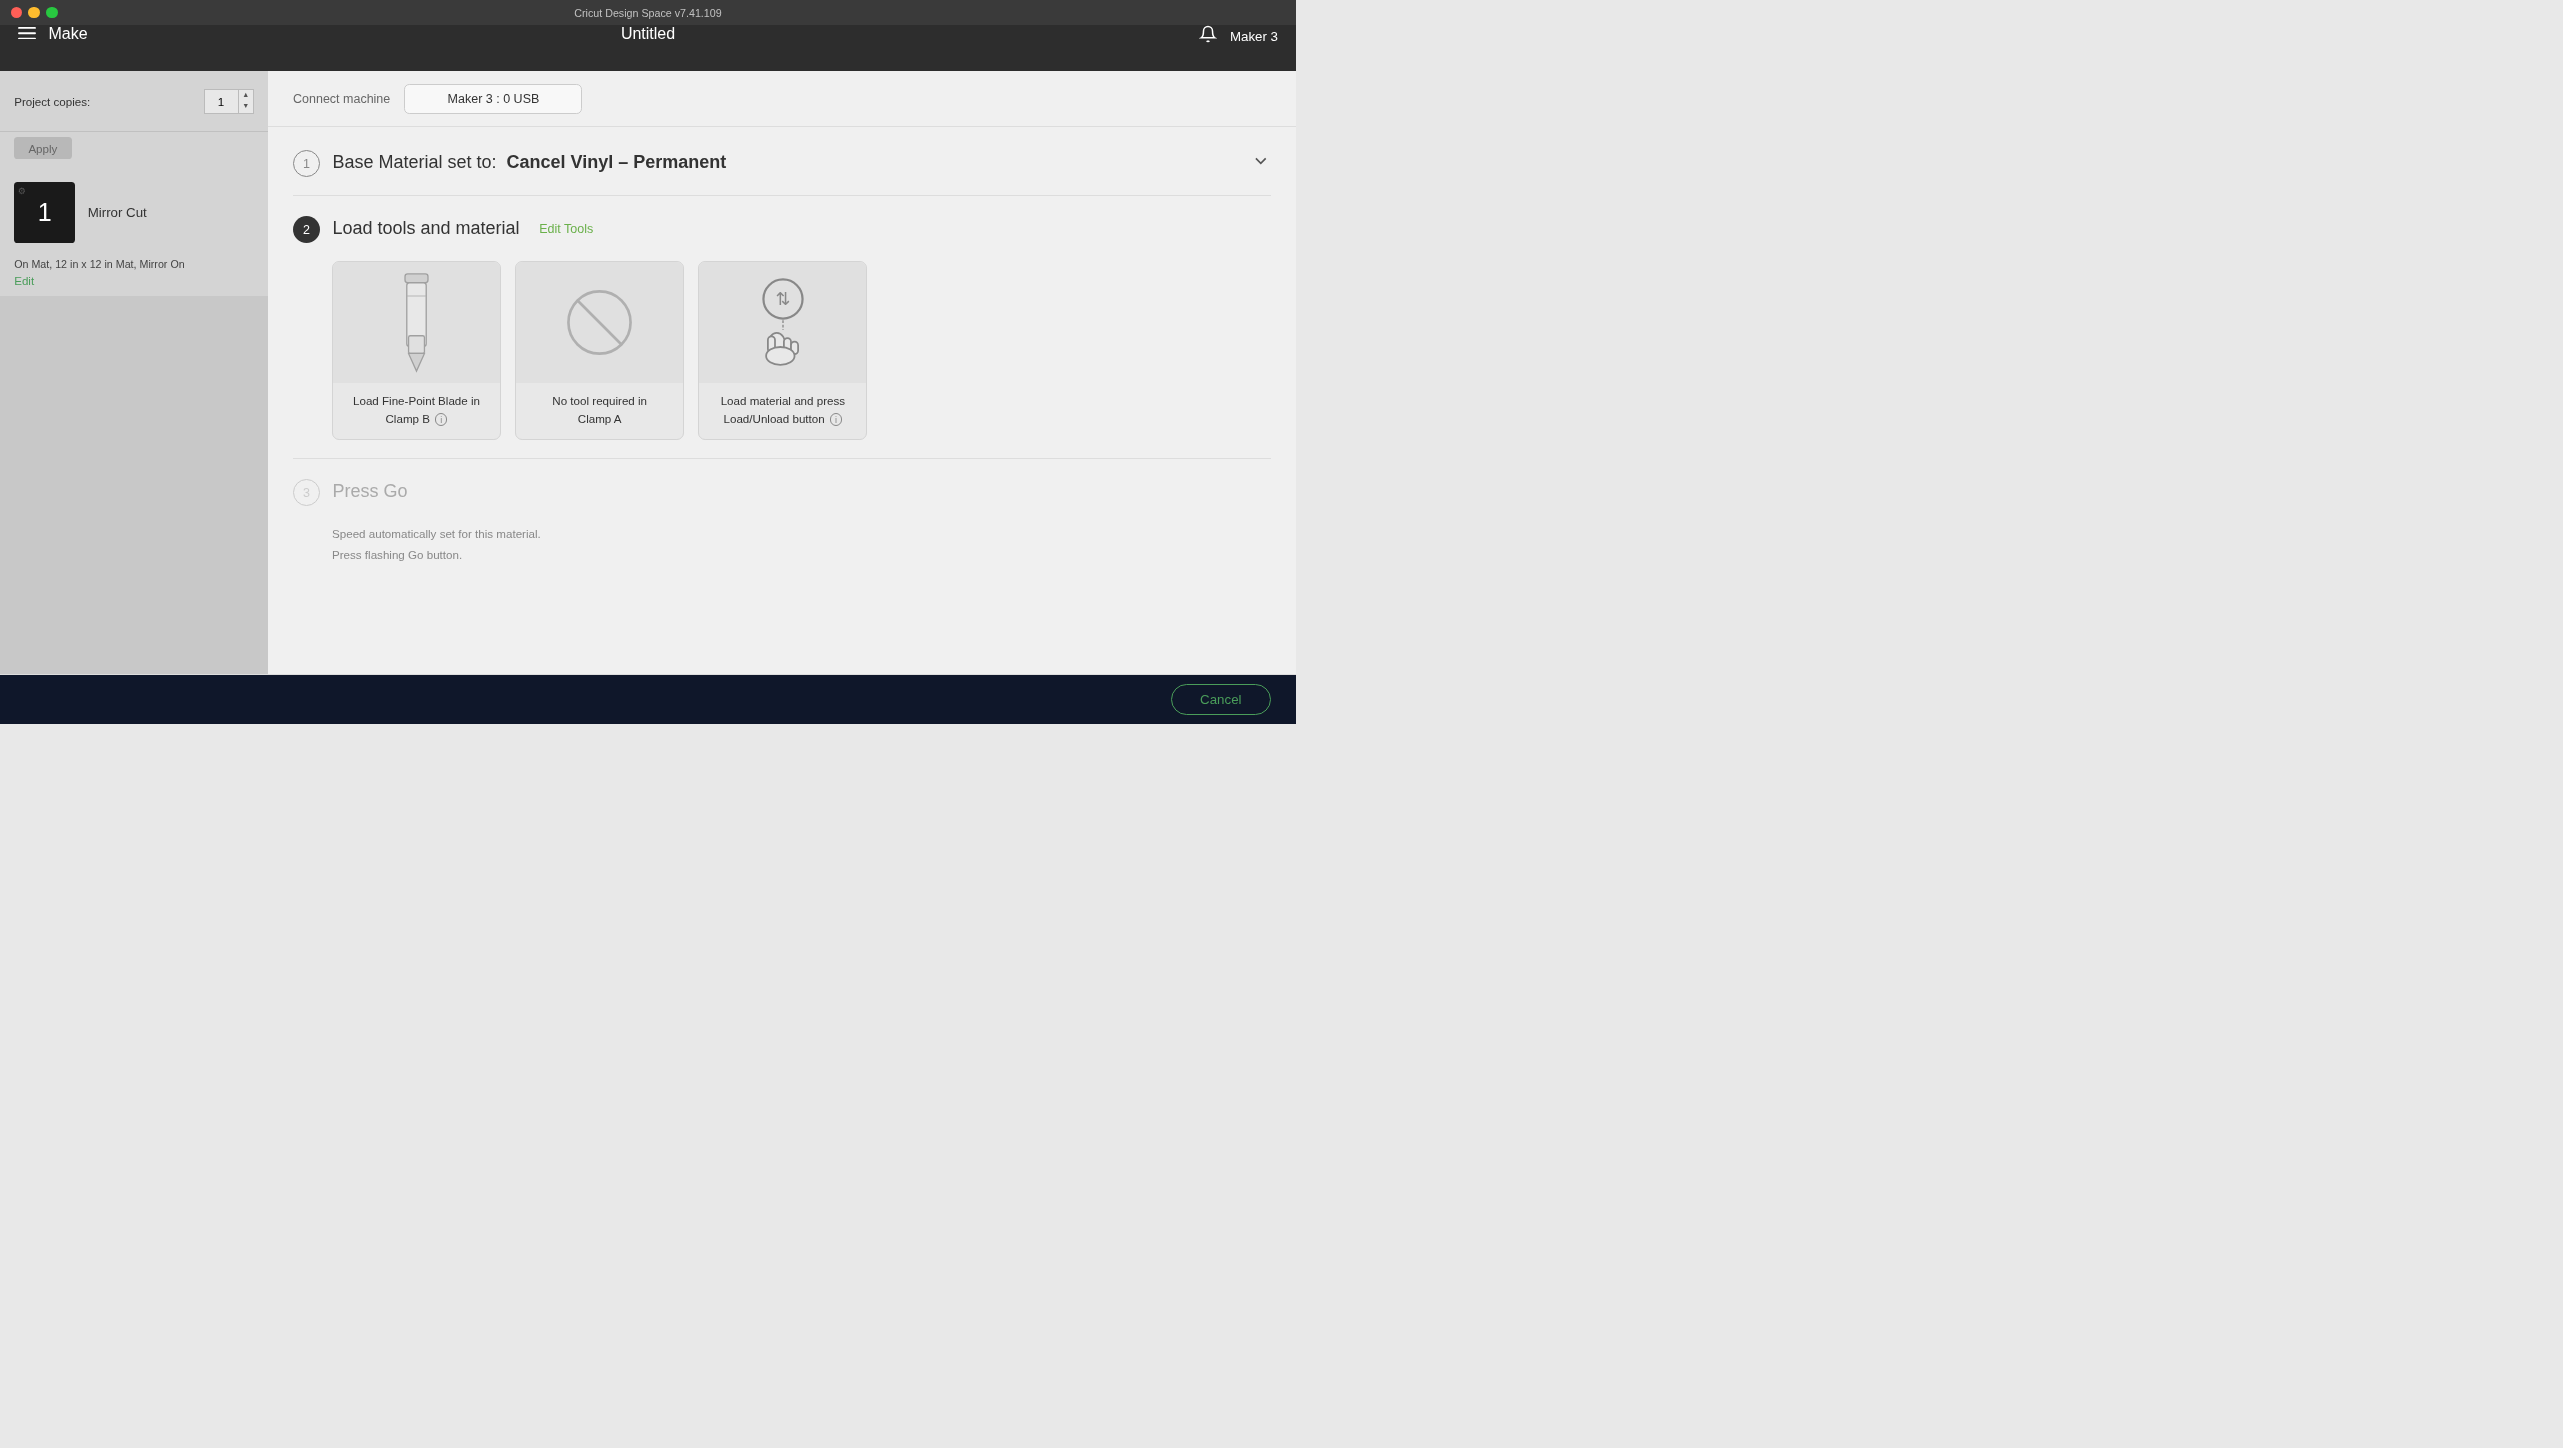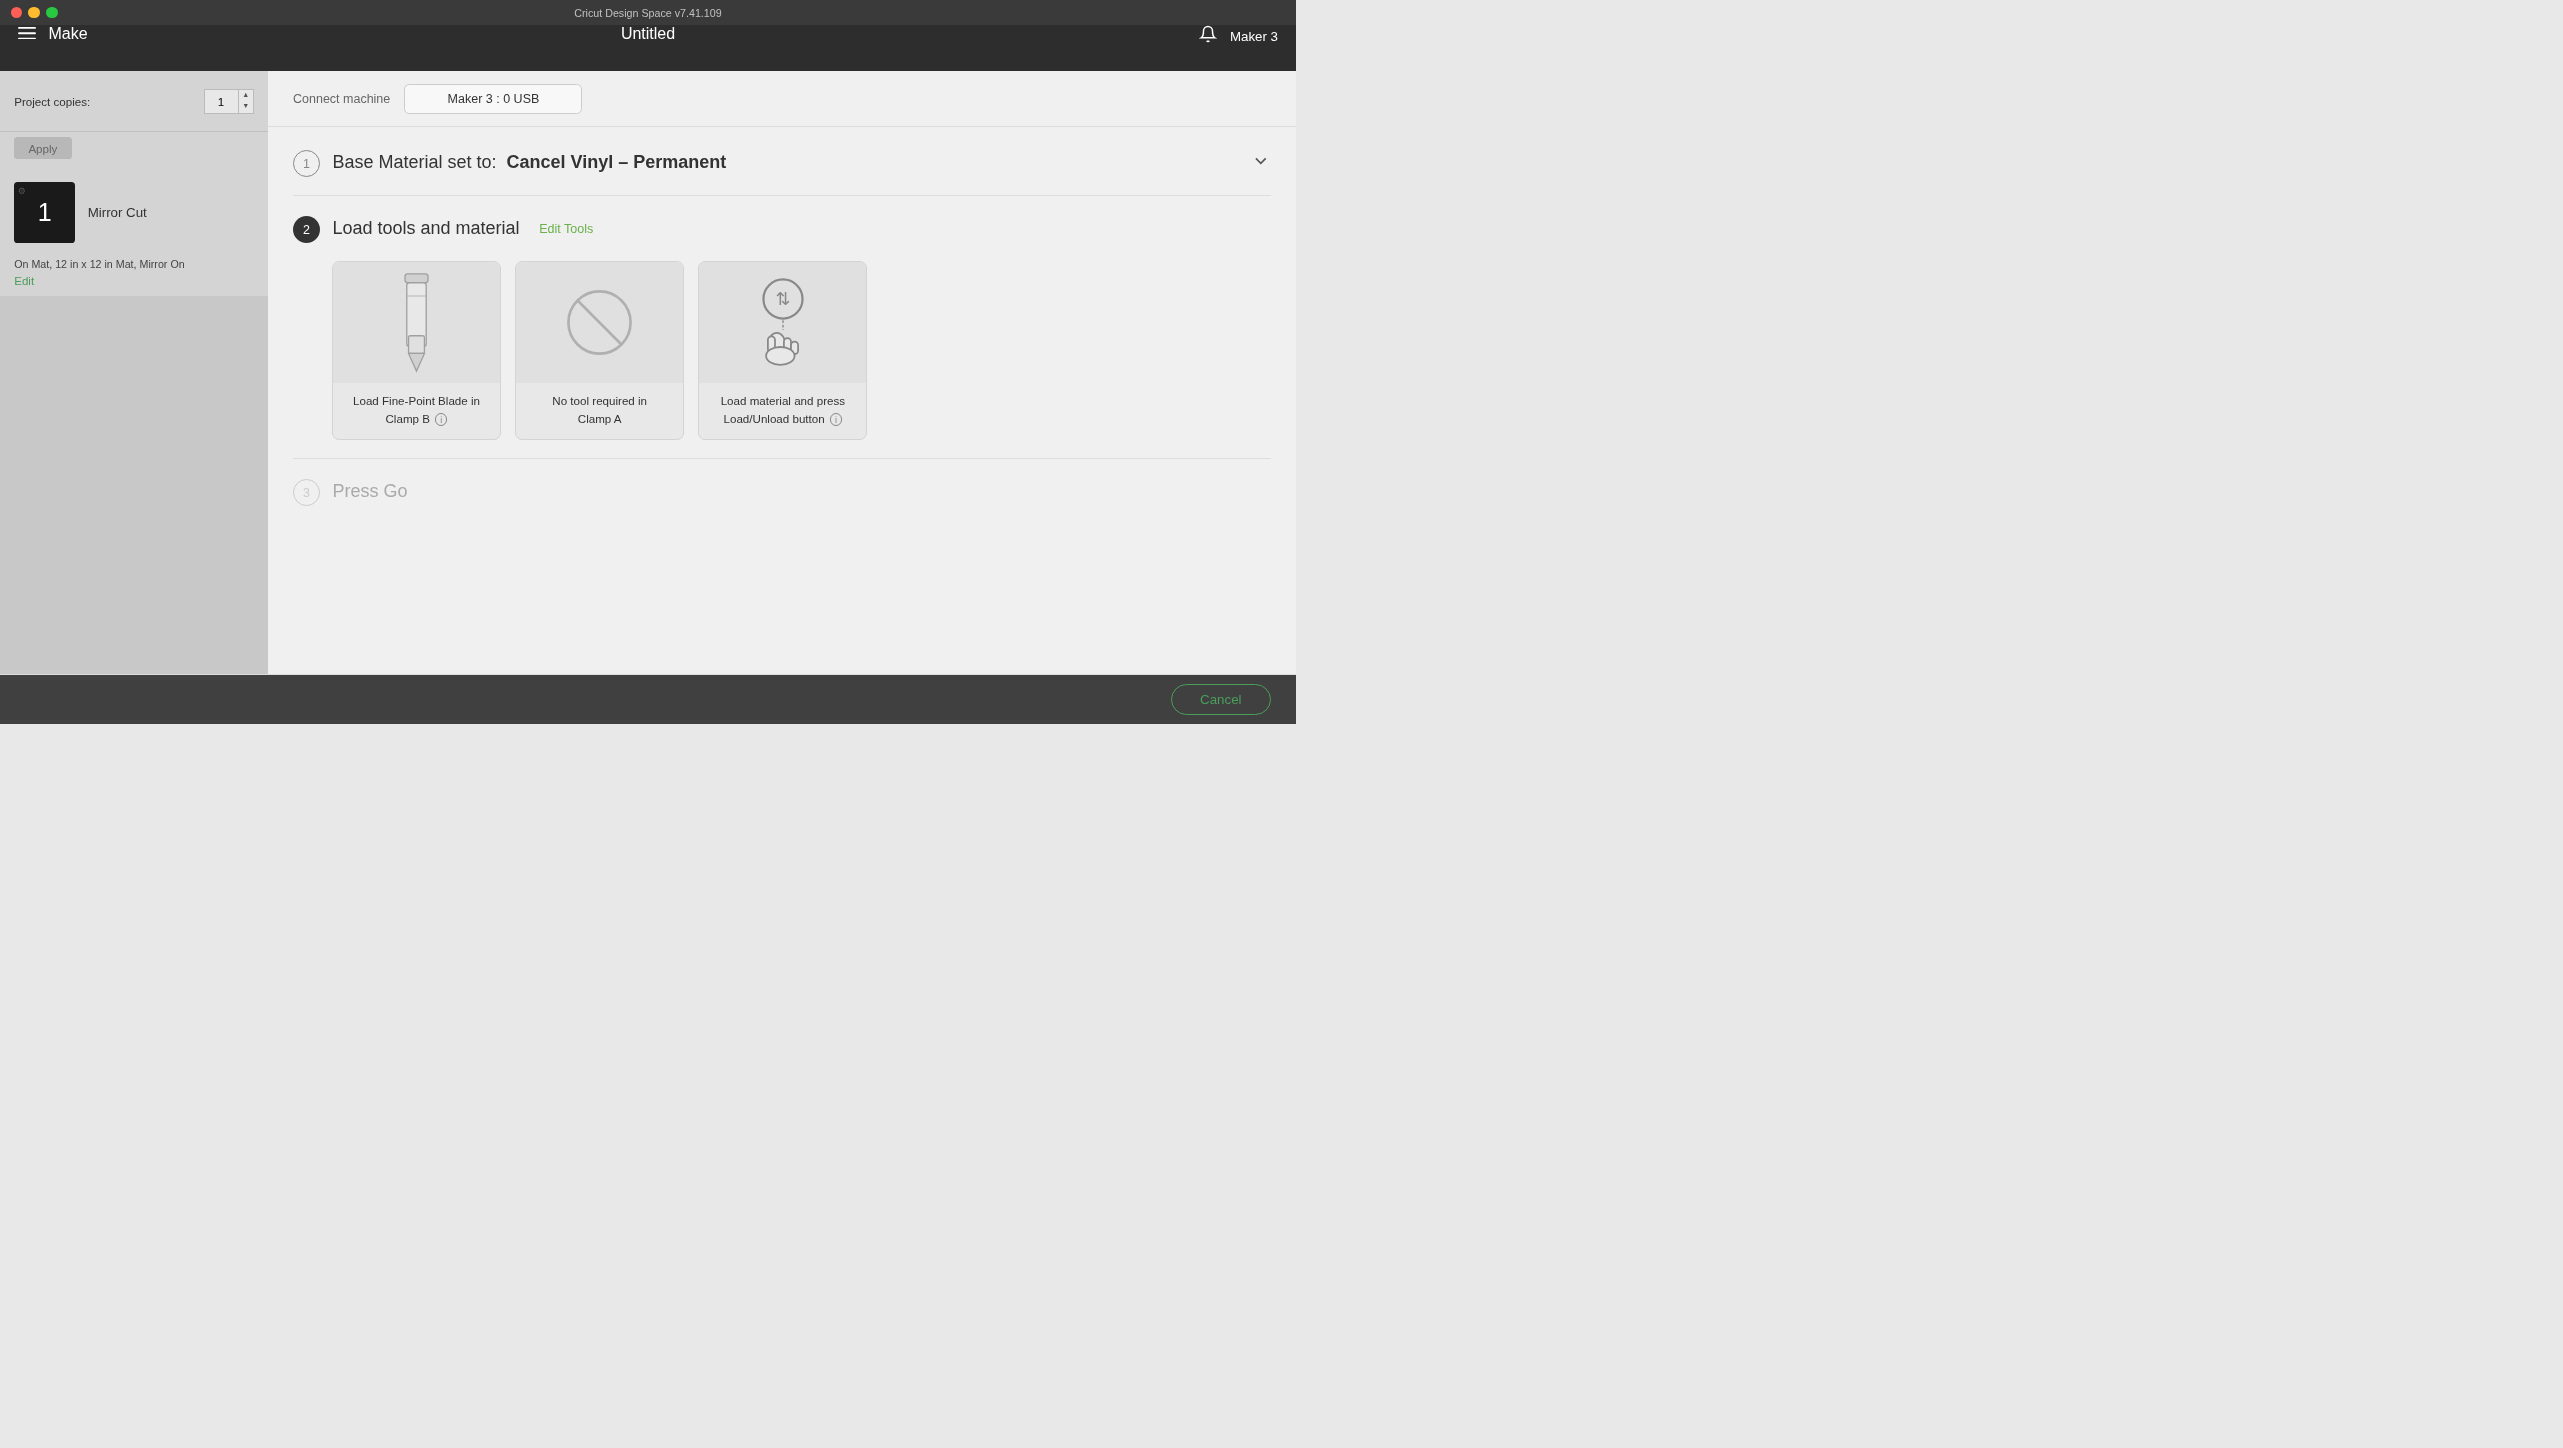--- a/index.html
+++ b/index.html
@@ -408,21 +408,21 @@
       line-height: 1.8;
     }
 
     
     .bottom-bar {
       position: absolute;
       bottom: 0;
       right: 0;
       left: 0;
       height: 50px;
-      background: #404040;
+      background: #0f172a;
       border-top: 0.9px solid #ddd;
       display: flex;
       align-items: center;
       justify-content: flex-end;
       padding: 16px 25px;
     }
     .cancel-btn {
       background: transparent;
       border: 1.8px solid #4a9d5a;
       border-radius: 21.4px;
@@ -595,20 +595,24 @@
         </div>
       </div>
 
       <hr class="divider">
 
       <div class="step3-section">
         <div class="step2-header">
           <div class="step-badge step-badge-outline" style="border-color:#ccc;color:#ccc;">3</div>
           <span class="step3-title">Press Go</span>
         </div>
+        <div class="step3-body">
+          <div>Speed automatically set for this material.</div>
+          <div>Press flashing Go button.</div>
+        </div>
       </div>
 
     </div>
 
     <div style="height: 50px;"></div>
   </div>
 </div>
 
 <div class="bottom-bar">
   <button class="cancel-btn">Cancel</button>

